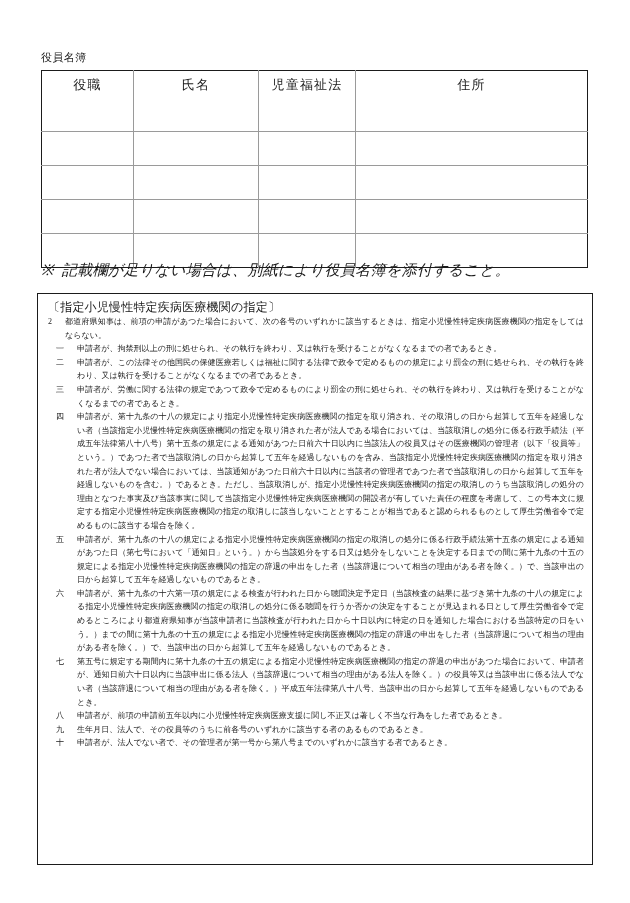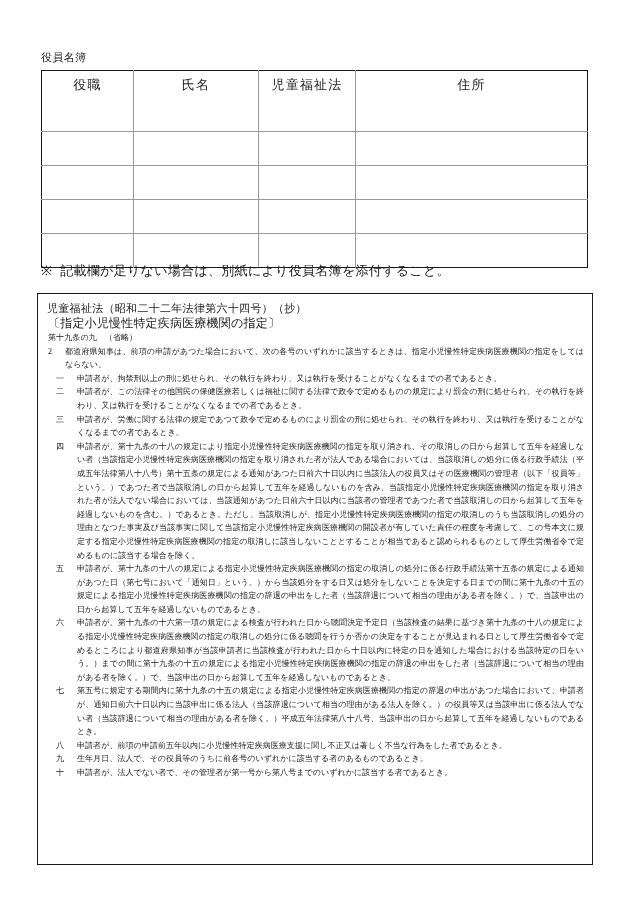--- a/index.html
+++ b/index.html
@@ -70,24 +70,25 @@
   .roster-table tr > *:first-child { border-left: none; }
   .roster-table tr > *:last-child  { border-right: none; }
   .roster-table tr:first-child > * { border-top: none; }
   .roster-table tr:last-child  > * { border-bottom: none; }
 
   
   .note-line {
     position: absolute;
     left: 41px;
     top: 263px;
-    font-size: 13px;
+    font-size: 15px;
     line-height: 15px;
     letter-spacing: 0.3px;
     white-space: nowrap;
+    font-style: italic;
   }
   .note-mark { margin-right: 8px; }
 
   
   .law-box {
     position: absolute;
     left: 37px;
     top: 293px;
     width: 556px;
     height: 572px;
@@ -215,27 +216,23 @@
     </tbody>
   </table>
 
   <div class="note-line">
     <span class="note-mark">※</span><span>記載欄が足りない場合は、別紙により役員名簿を添付すること。</span>
   </div>
 
   <div class="law-box">
     <div class="law-inner">
 
-      <div class="law-title">児童福祉法（昭和二十二年法律第六十四号）（抄）</div>
 
       <div class="law-subtitle">〔指定小児慢性特定疾病医療機関の指定〕</div>
 
-      <div class="law-article">
-        <span class="marker">第十九条の九</span><span>（省略）</span>
-      </div>
 
       <div class="law-para">
         <span class="marker">2</span><span>都道府県知事は、前項の申請があつた場合において、次の各号のいずれかに該当するときは、指定小児慢性特定疾病医療機関の指定をしてはならない。</span>
       </div>
 
       <div class="law-item">
         <span class="marker">一</span><span>申請者が、拘禁刑以上の刑に処せられ、その執行を終わり、又は執行を受けることがなくなるまでの者であるとき。</span>
       </div>
       <div class="law-item">
         <span class="marker">二</span><span>申請者が、この法律その他国民の保健医療若しくは福祉に関する法律で政令で定めるものの規定により罰金の刑に処せられ、その執行を終わり、又は執行を受けることがなくなるまでの者であるとき。</span>

